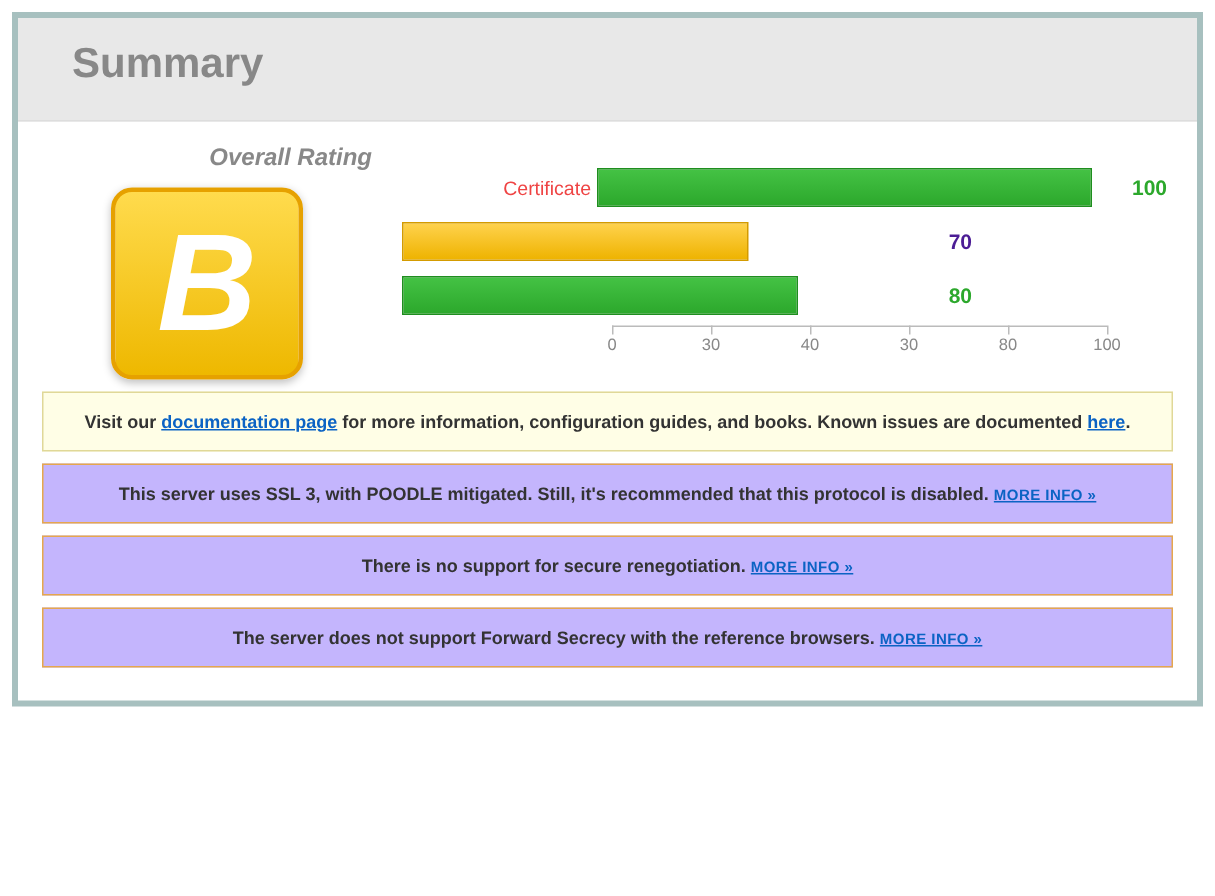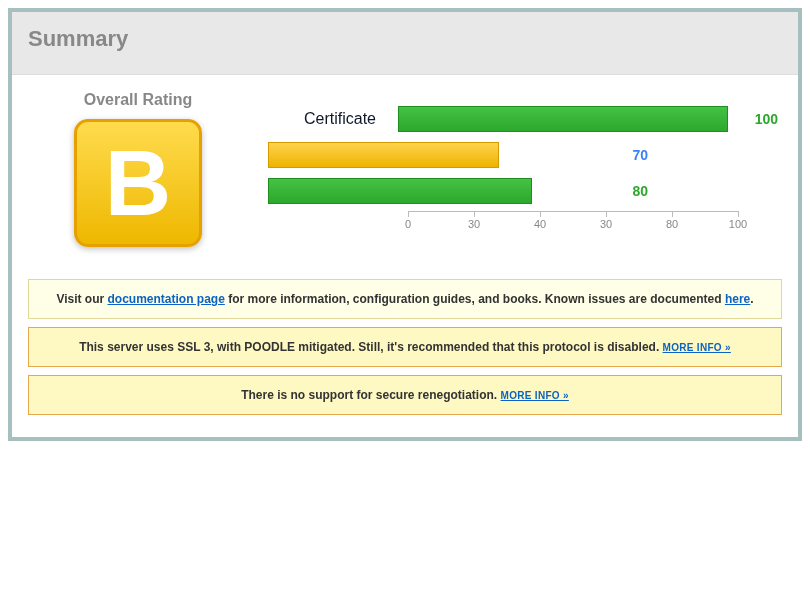--- a/index.html
+++ b/index.html
@@ -4,38 +4,40 @@
   <style>
     * { box-sizing: border-box; margin: 0; padding: 0; }
     body { font-family: Arial, Helvetica, sans-serif; background: #fff; padding: 8px; }
     .outer-wrap { width: 794px; border: 4px solid #a7c0bf; background: #fff; }
     .summary-header {
       background: #e8e8e8;
       padding: 14px 16px 22px 16px;
       border-bottom: 1px solid #ddd;
     }
     .summary-title {
-      font-size: 22px;
+      font-size: 28px;
       font-weight: bold;
       color: #888;
+      margin-left: 20px;
     }
     .content-area {
       padding: 10px 16px 14px 16px;
     }
     .top-section {
       display: flex;
       align-items: flex-start;
       gap: 20px;
       padding: 4px 0 8px 0;
     }
     .rating-col {
       width: 220px;
       flex-shrink: 0;
-      text-align: center;
+      text-align: right;
       padding-top: 2px;
+      font-style: italic;
     }
     .rating-label {
       font-size: 16px;
       font-weight: bold;
       color: #888;
       margin-bottom: 10px;
     }
     .grade-badge {
       width: 128px;
       height: 128px;
@@ -58,23 +60,23 @@
       padding-top: 12px;
     }
     .chart-row {
       display: flex;
       align-items: center;
       height: 36px;
     }
     .chart-label {
       width: 130px;
       text-align: right;
-      font-size: 16px;
-      color: #0f172a;
-      padding-right: 22px;
+      font-size: 13px;
+      color: #ef4444;
+      padding-right: 4px;
     }
     .chart-track {
       position: relative;
       width: 330px;
       height: 26px;
     }
     .chart-bar {
       height: 100%;
       background: linear-gradient(to bottom, #44c244 0%, #2ca82c 100%);
       border: 1px solid #1e8e1e;
@@ -84,21 +86,21 @@
       border: 1px solid #d49b00;
     }
     .chart-value {
       width: 50px;
       text-align: right;
       font-size: 14px;
       font-weight: bold;
       color: #2ca82c;
       padding-left: 8px;
     }
-    .chart-value.warn { color: #3b82f6; }
+    .chart-value.warn { color: #4c1d95; }
     .axis-row {
       display: flex;
       align-items: flex-start;
       height: 26px;
       padding-top: 2px;
     }
     .axis-spacer { width: 140px; }
     .axis-track {
       position: relative;
       width: 330px;
@@ -111,36 +113,36 @@
       height: 6px;
       border-left: 1px solid #bbb;
     }
     .tick-label {
       position: absolute;
       top: 6px;
       font-size: 11px;
       color: #888;
       transform: translateX(-50%);
     }
-    .notices { margin-top: 24px; }
+    .notices { }
     .notice {
       text-align: center;
       font-size: 12px;
       font-weight: bold;
       color: #333;
       padding: 12px 10px;
       margin-bottom: 8px;
       border: 1px solid;
     }
     .notice-info {
       background: #fffee6;
       border-color: #e0d898;
     }
     .notice-warn {
-      background: #fef9c3;
+      background: #c4b5fd;
       border-color: #e6a74d;
     }
     .notice-good {
       background: #73d973;
       border-color: #3cb83c;
     }
     .notice a {
       color: #0b63c4;
       text-decoration: underline;
     }
@@ -222,18 +224,21 @@
 
       <div class="notice notice-warn">
         <span>This server uses SSL 3, with POODLE mitigated. Still, it's recommended that this protocol is disabled. </span><a href="#" class="more-info">MORE INFO »</a>
       </div>
 
 
       <div class="notice notice-warn">
         <span>There is no support for secure renegotiation.  </span><a href="#" class="more-info">MORE INFO »</a>
       </div>
 
+      <div class="notice notice-warn">
+        <span>The server does not support Forward Secrecy with the reference browsers.  </span><a href="#" class="more-info">MORE INFO »</a>
+      </div>
 
 
     </div>
 
   </div>
 </div>
 
 </body></html>

